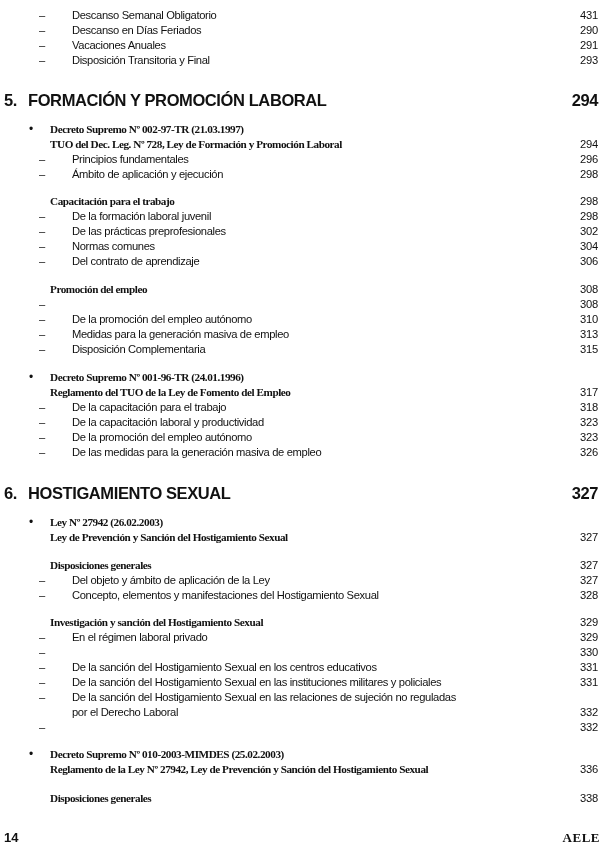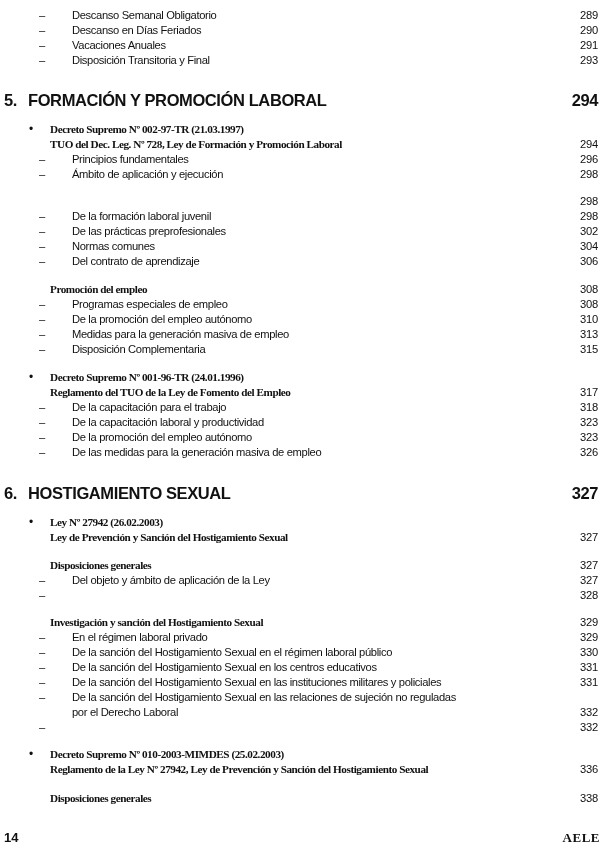--- a/index.html
+++ b/index.html
@@ -92,21 +92,21 @@
     }
   </style>
 </head>
 <body>
 
 <div class="page">
 
   <div class="row" style="top:8px">
     <span class="dash">–</span>
     <span class="txt">Descanso Semanal Obligatorio</span>
-    <span class="pg">289</span>
+    <span class="pg">431</span>
   </div>
   <div class="row" style="top:23px">
     <span class="dash">–</span>
     <span class="txt">Descanso en Días Feriados</span>
     <span class="pg">290</span>
   </div>
   <div class="row" style="top:38px">
     <span class="dash">–</span>
     <span class="txt">Vacaciones Anuales</span>
     <span class="pg">291</span>
@@ -136,20 +136,21 @@
     <span class="txt">Principios fundamentales</span>
     <span class="pg">296</span>
   </div>
   <div class="row" style="top:167px">
     <span class="dash">–</span>
     <span class="txt">Ámbito de aplicación y ejecución</span>
     <span class="pg">298</span>
   </div>
 
   <div class="row bold" style="top:194px">
+    <span class="txt">Capacitación para el trabajo</span>
     <span class="pg">298</span>
   </div>
   <div class="row" style="top:209px">
     <span class="dash">–</span>
     <span class="txt">De la formación laboral juvenil</span>
     <span class="pg">298</span>
   </div>
   <div class="row" style="top:224px">
     <span class="dash">–</span>
     <span class="txt">De las prácticas preprofesionales</span>
@@ -165,21 +166,20 @@
     <span class="txt">Del contrato de aprendizaje</span>
     <span class="pg">306</span>
   </div>
 
   <div class="row bold" style="top:282px">
     <span class="txt">Promoción del empleo</span>
     <span class="pg">308</span>
   </div>
   <div class="row" style="top:297px">
     <span class="dash">–</span>
-    <span class="txt">Programas especiales de empleo</span>
     <span class="pg">308</span>
   </div>
   <div class="row" style="top:312px">
     <span class="dash">–</span>
     <span class="txt">De la promoción del empleo autónomo</span>
     <span class="pg">310</span>
   </div>
   <div class="row" style="top:327px">
     <span class="dash">–</span>
     <span class="txt">Medidas para la generación masiva de empleo</span>
@@ -239,35 +239,35 @@
     <span class="txt">Disposiciones generales</span>
     <span class="pg">327</span>
   </div>
   <div class="row" style="top:573px">
     <span class="dash">–</span>
     <span class="txt">Del objeto y ámbito de aplicación de la Ley</span>
     <span class="pg">327</span>
   </div>
   <div class="row" style="top:588px">
     <span class="dash">–</span>
+    <span class="txt">Concepto, elementos y manifestaciones del Hostigamiento Sexual</span>
     <span class="pg">328</span>
   </div>
 
   <div class="row bold" style="top:615px">
     <span class="txt">Investigación y sanción del Hostigamiento Sexual</span>
     <span class="pg">329</span>
   </div>
   <div class="row" style="top:630px">
     <span class="dash">–</span>
     <span class="txt">En el régimen laboral privado</span>
     <span class="pg">329</span>
   </div>
   <div class="row" style="top:645px">
     <span class="dash">–</span>
-    <span class="txt">De la sanción del Hostigamiento Sexual en el régimen laboral público</span>
     <span class="pg">330</span>
   </div>
   <div class="row" style="top:660px">
     <span class="dash">–</span>
     <span class="txt">De la sanción del Hostigamiento Sexual en los centros educativos</span>
     <span class="pg">331</span>
   </div>
   <div class="row" style="top:675px">
     <span class="dash">–</span>
     <span class="txt">De la sanción del Hostigamiento Sexual en las instituciones militares y policiales</span>

